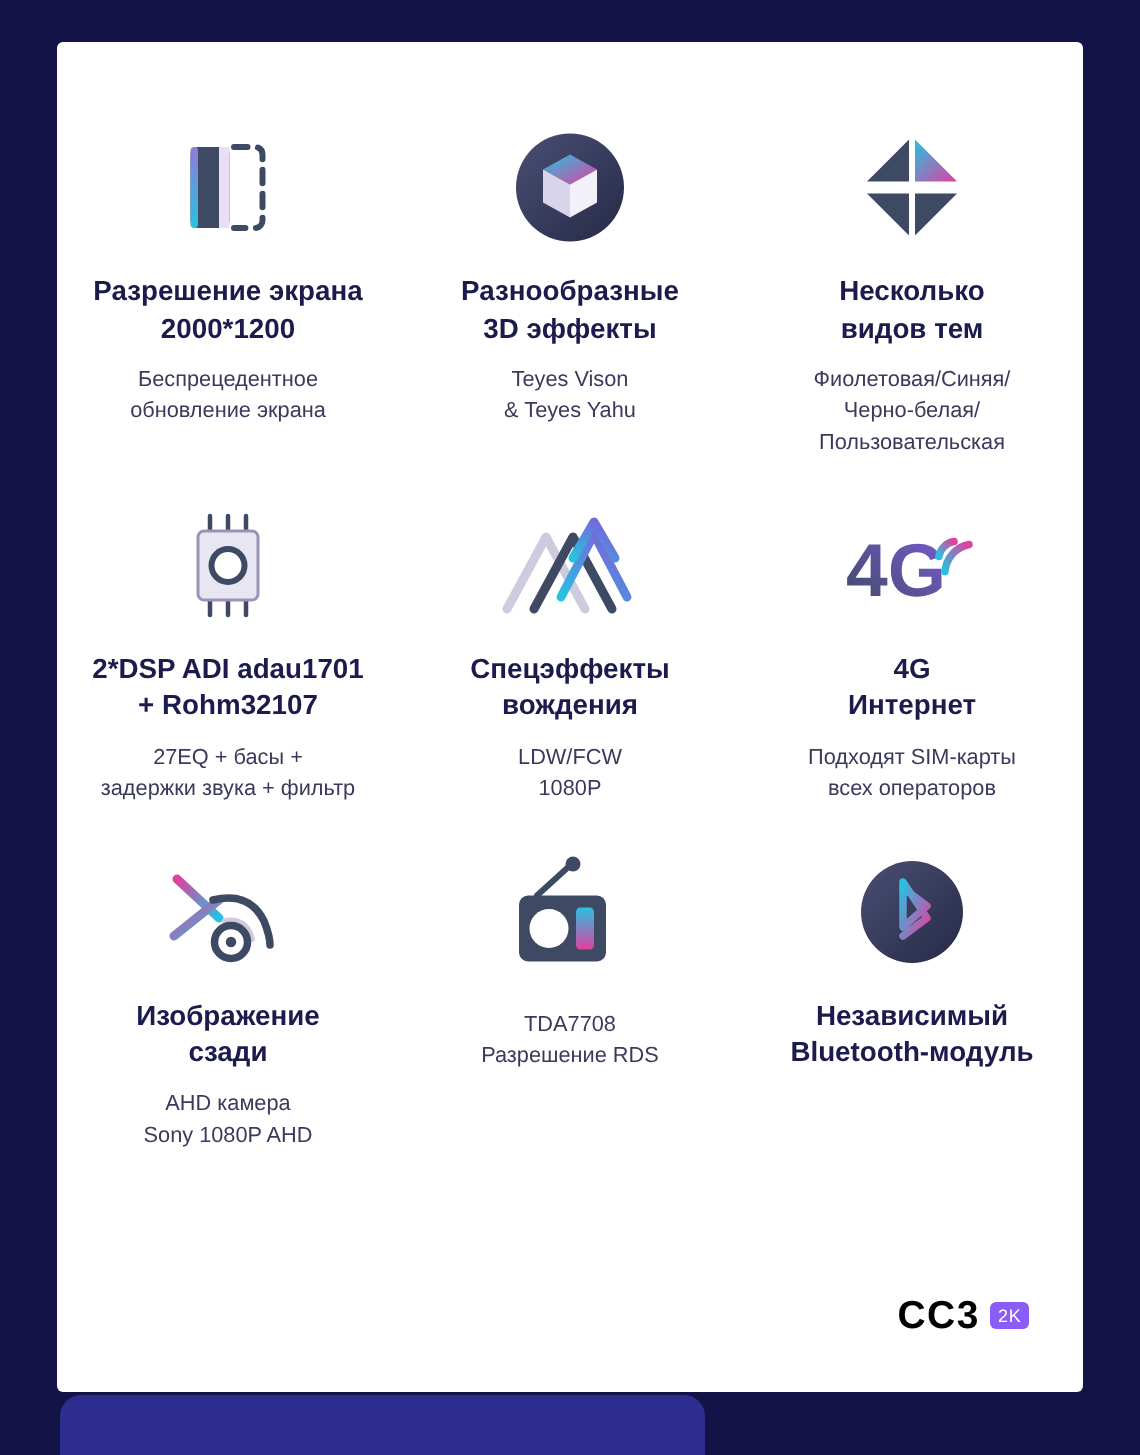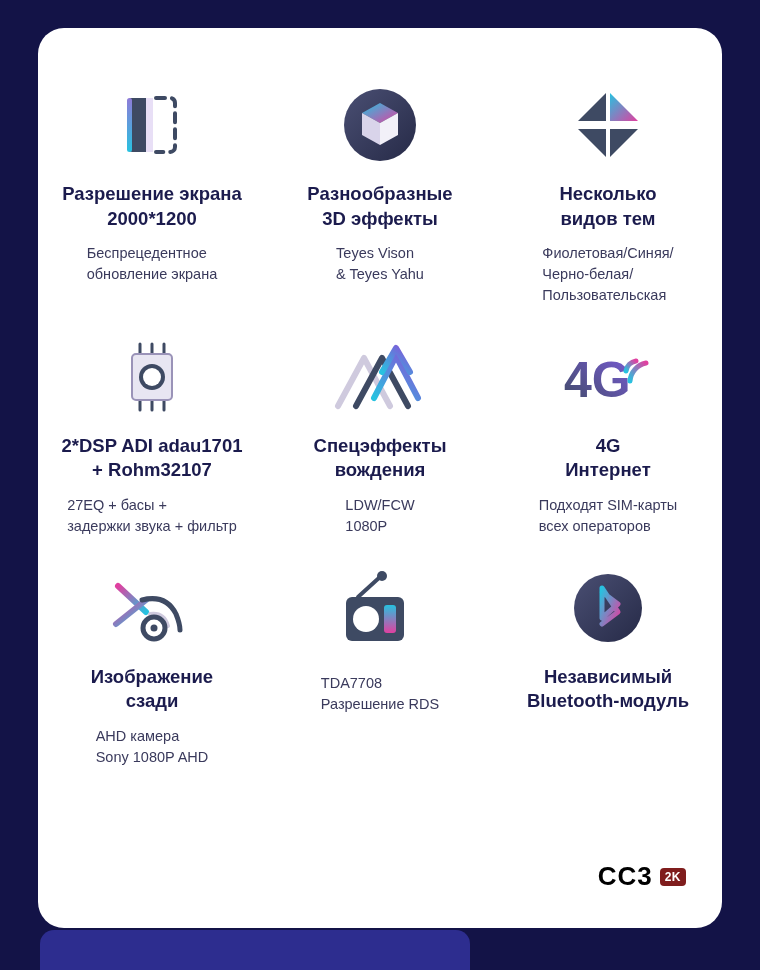--- a/index.html
+++ b/index.html
@@ -28,21 +28,21 @@
     background: #2d2d8f;
     border-radius: 14px 14px 0 0;
   }
   .card {
     position: absolute;
     left: 38px;
     top: 28px;
     width: 684px;
     height: 900px;
     background: #ffffff;
-    border-radius: 26px;
+    border-radius: 4px;
   }
   .card::after {
     content: "";
     position: absolute;
     right: -0px;
     bottom: -0px;
     width: 0;
     height: 0;
   }
   .grid {
@@ -72,44 +72,45 @@
     font-weight: bold;
     color: #1b1b4d;
     text-align: center;
     line-height: 1.33;
     margin-top: 4px;
     white-space: pre-line;
   }
   .desc {
     font-size: 14.5px;
     color: #3a3a5c;
+    text-align: center;
     line-height: 1.44;
     margin-top: 12px;
     white-space: pre-line;
   }
   .brand {
     position: absolute;
     right: 36px;
     bottom: 36px;
     display: flex;
     align-items: center;
     gap: 7px;
   }
   .brand-name {
     font-size: 26px;
     font-weight: bold;
     letter-spacing: 1px;
     color: #000000;
     font-family: "Liberation Sans", sans-serif;
   }
   .brand-badge {
-    background: #7f1d1d;
+    background: #8b5cf6;
     color: #ffffff;
     font-size: 12px;
-    font-weight: bold;
+    font-weight: normal;
     border-radius: 4px;
     padding: 2px 5px;
     letter-spacing: 0.5px;
     text-align: right;
   }
   svg { display: block; }
 </style>
 </head>
 <body>
 

